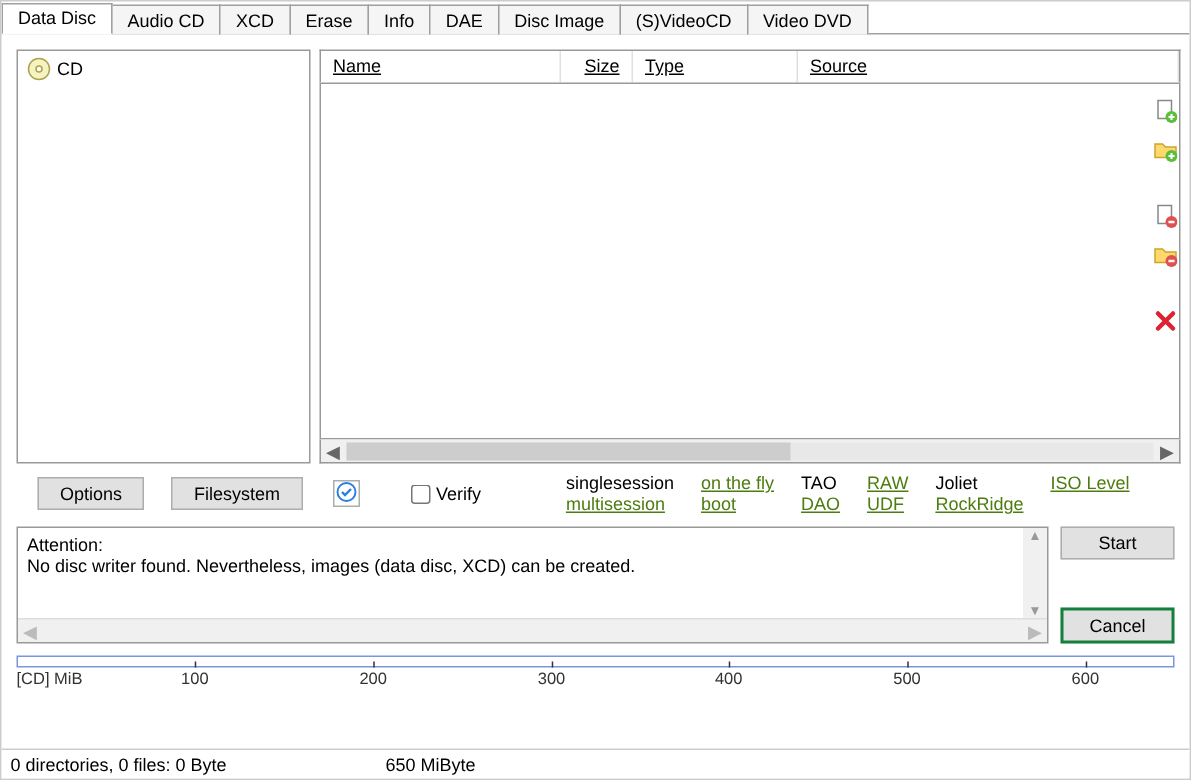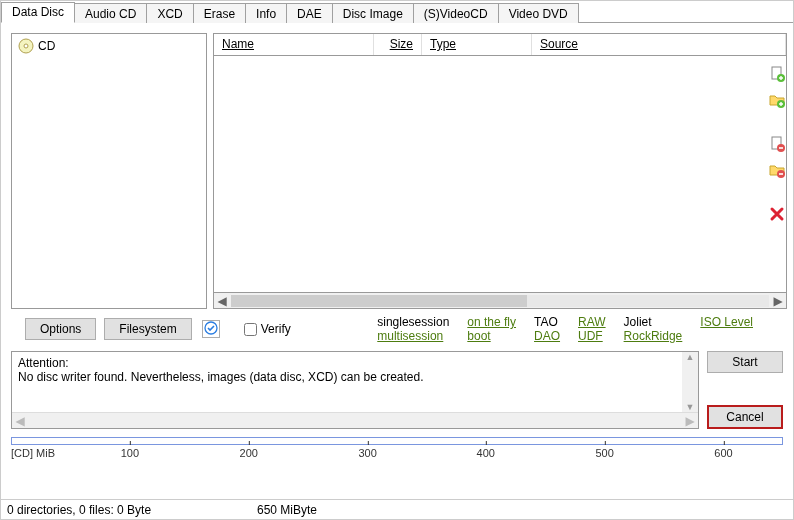--- a/index.html
+++ b/index.html
@@ -25,41 +25,41 @@
 .file-scroll .arrow { width: 16px; text-align: center; color: #666; cursor: default; }
 .file-scroll .track { flex: 1; background: #e8e8e8; height: 12px; margin: 0 1px; position: relative; }
 .file-scroll .thumb { position: absolute; left: 0; width: 55%; height: 100%; background: #cdcdcd; }
 
 
 .side-toolbar { position: absolute; right: 6px; top: 64px; display: flex; flex-direction: column; gap: 6px; align-items: center; }
 .side-toolbar .tbtn { width: 20px; height: 20px; display: flex; align-items: center; justify-content: center; }
 .side-toolbar .gap { height: 12px; }
 
 
-.opts-row { display: flex; align-items: center; padding: 6px 10px 4px 24px; gap: 8px; }
+.opts-row { display: flex; align-items: center; padding: 6px 10px 4px 24px; gap: 18px; }
 .btn { border: 1px solid #adadad; background: #e1e1e1; padding: 3px 14px; cursor: default; }
 .checkcircle { width: 18px; height: 18px; border: 1px solid #adadad; display: inline-flex; align-items: center; justify-content: center; background: #fff; margin-left: 2px; }
 .checkcircle svg { width: 14px; height: 14px; }
 
 .verify-wrap { display: flex; align-items: center; gap: 4px; margin-left: 16px; }
 .verify-wrap input { width: 13px; height: 13px; }
 
 .status-grid { margin-left: auto; display: grid; grid-template-columns: auto auto auto auto auto auto; column-gap: 18px; row-gap: 0; padding-right: 30px; font-size: 12px; }
 .status-grid .dim { color: #4d7c0f; text-decoration: underline; }
 .status-grid .on { color: #000; }
 
 
 .lower { display: flex; gap: 8px; padding: 4px 10px 0 10px; }
 .log-panel { flex: 1; border: 1px solid #999; height: 78px; display: flex; flex-direction: column; }
 .log-body { flex: 1; padding: 4px 6px; overflow: hidden; }
 .log-scroll-v { width: 16px; background: #f0f0f0; }
 
 .action-buttons { display: flex; flex-direction: column; gap: 8px; width: 76px; justify-content: space-between; }
 .action-buttons .btn { text-align: center; }
-.action-buttons .btn.cancel { border: 2px solid #b91c1c; background: #e1e1e1; }
+.action-buttons .btn.cancel { border: 2px solid #15803d; background: #e1e1e1; }
 
 
 .ruler-wrap { padding: 8px 10px 0 10px; }
 .ruler-bar { height: 8px; border: 1px solid #7a96df; background: #fff; position: relative; }
 .ruler-ticks { position: relative; height: 18px; margin-top: 2px; }
 .ruler-ticks .tick { position: absolute; top: 0; transform: translateX(-50%); font-size: 11px; color: #333; }
 .ruler-ticks .major::before { content:""; position:absolute; top:-6px; left:50%; width:1px; height:4px; background:#333; }
 
 
 .status-bar { position: absolute; bottom: 0; left: 0; right: 0; height: 20px; border-top: 1px solid #ccc; display: flex; align-items: center; padding: 0 6px; font-size: 12px; background: #fff; }

